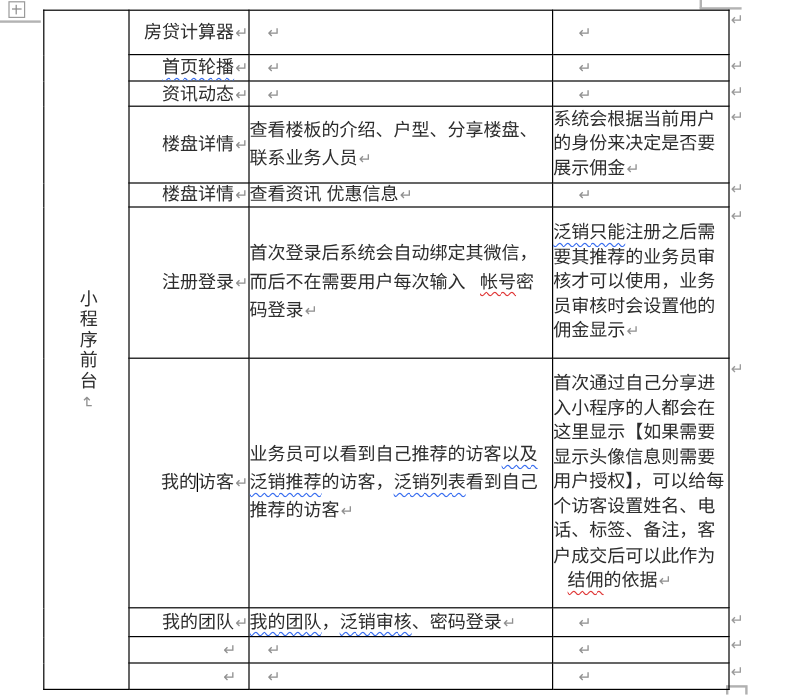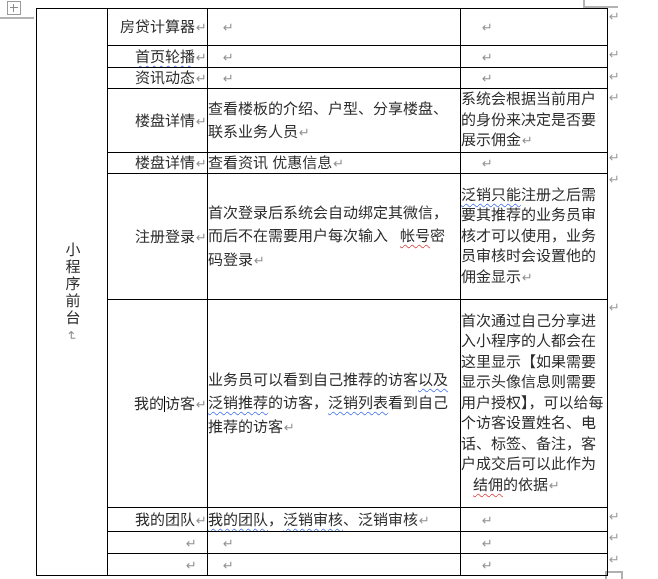--- a/index.html
+++ b/index.html
@@ -142,21 +142,21 @@
       <td class="c3 ml">
         <span>首次通过自己分享进入小程序的人都会在这里显示【如果需要显示头像信息则需要用户授权】，可以给每个访客设置姓名、电话、标签、备注，客户成交后可以此作为</span><span class="sq-r">结佣</span><span>的依据</span><span class="mark">↵</span>
       </td>
     </tr>
 
     <tr style="height:24px">
       <td class="c1">
         <span>我的团队</span><span class="mark">↵</span>
       </td>
       <td class="c2">
-        <span class="sq-b">我的团队</span><span>，</span><span class="sq-b">泛销审核</span><span>、泛销审核</span><span class="mark">↵</span>
+        <span class="sq-b">我的团队</span><span>，</span><span class="sq-b">泛销审核</span><span>、密码登录</span><span class="mark">↵</span>
       </td>
       <td class="c3"><span class="mark lone">↵</span></td>
     </tr>
 
     <tr style="height:22px">
       <td class="c1"><span class="mark lone">↵</span></td>
       <td class="c2"><span class="mark lone">↵</span></td>
       <td class="c3"><span class="mark lone">↵</span></td>
     </tr>
 

